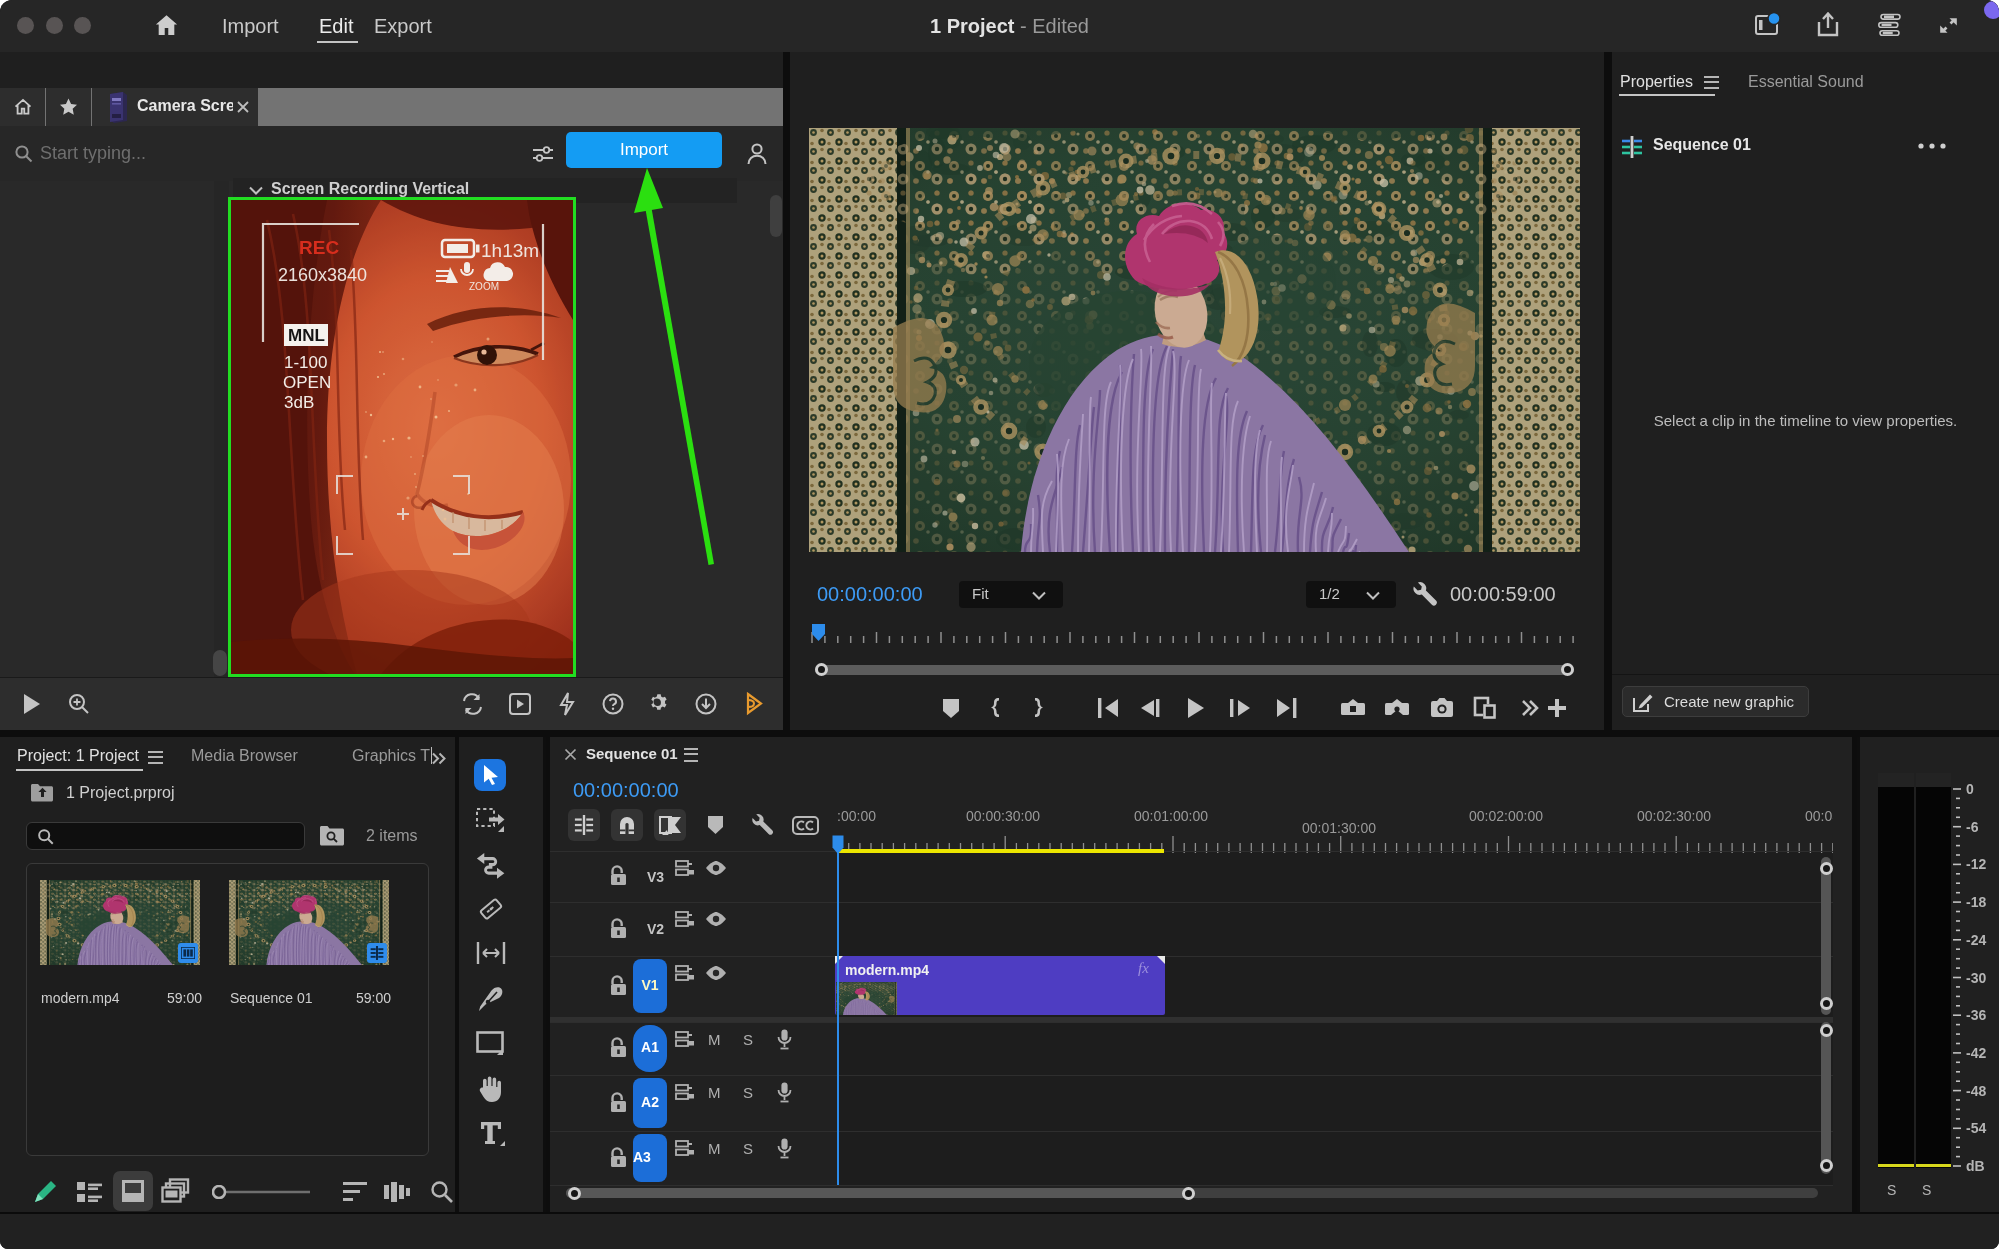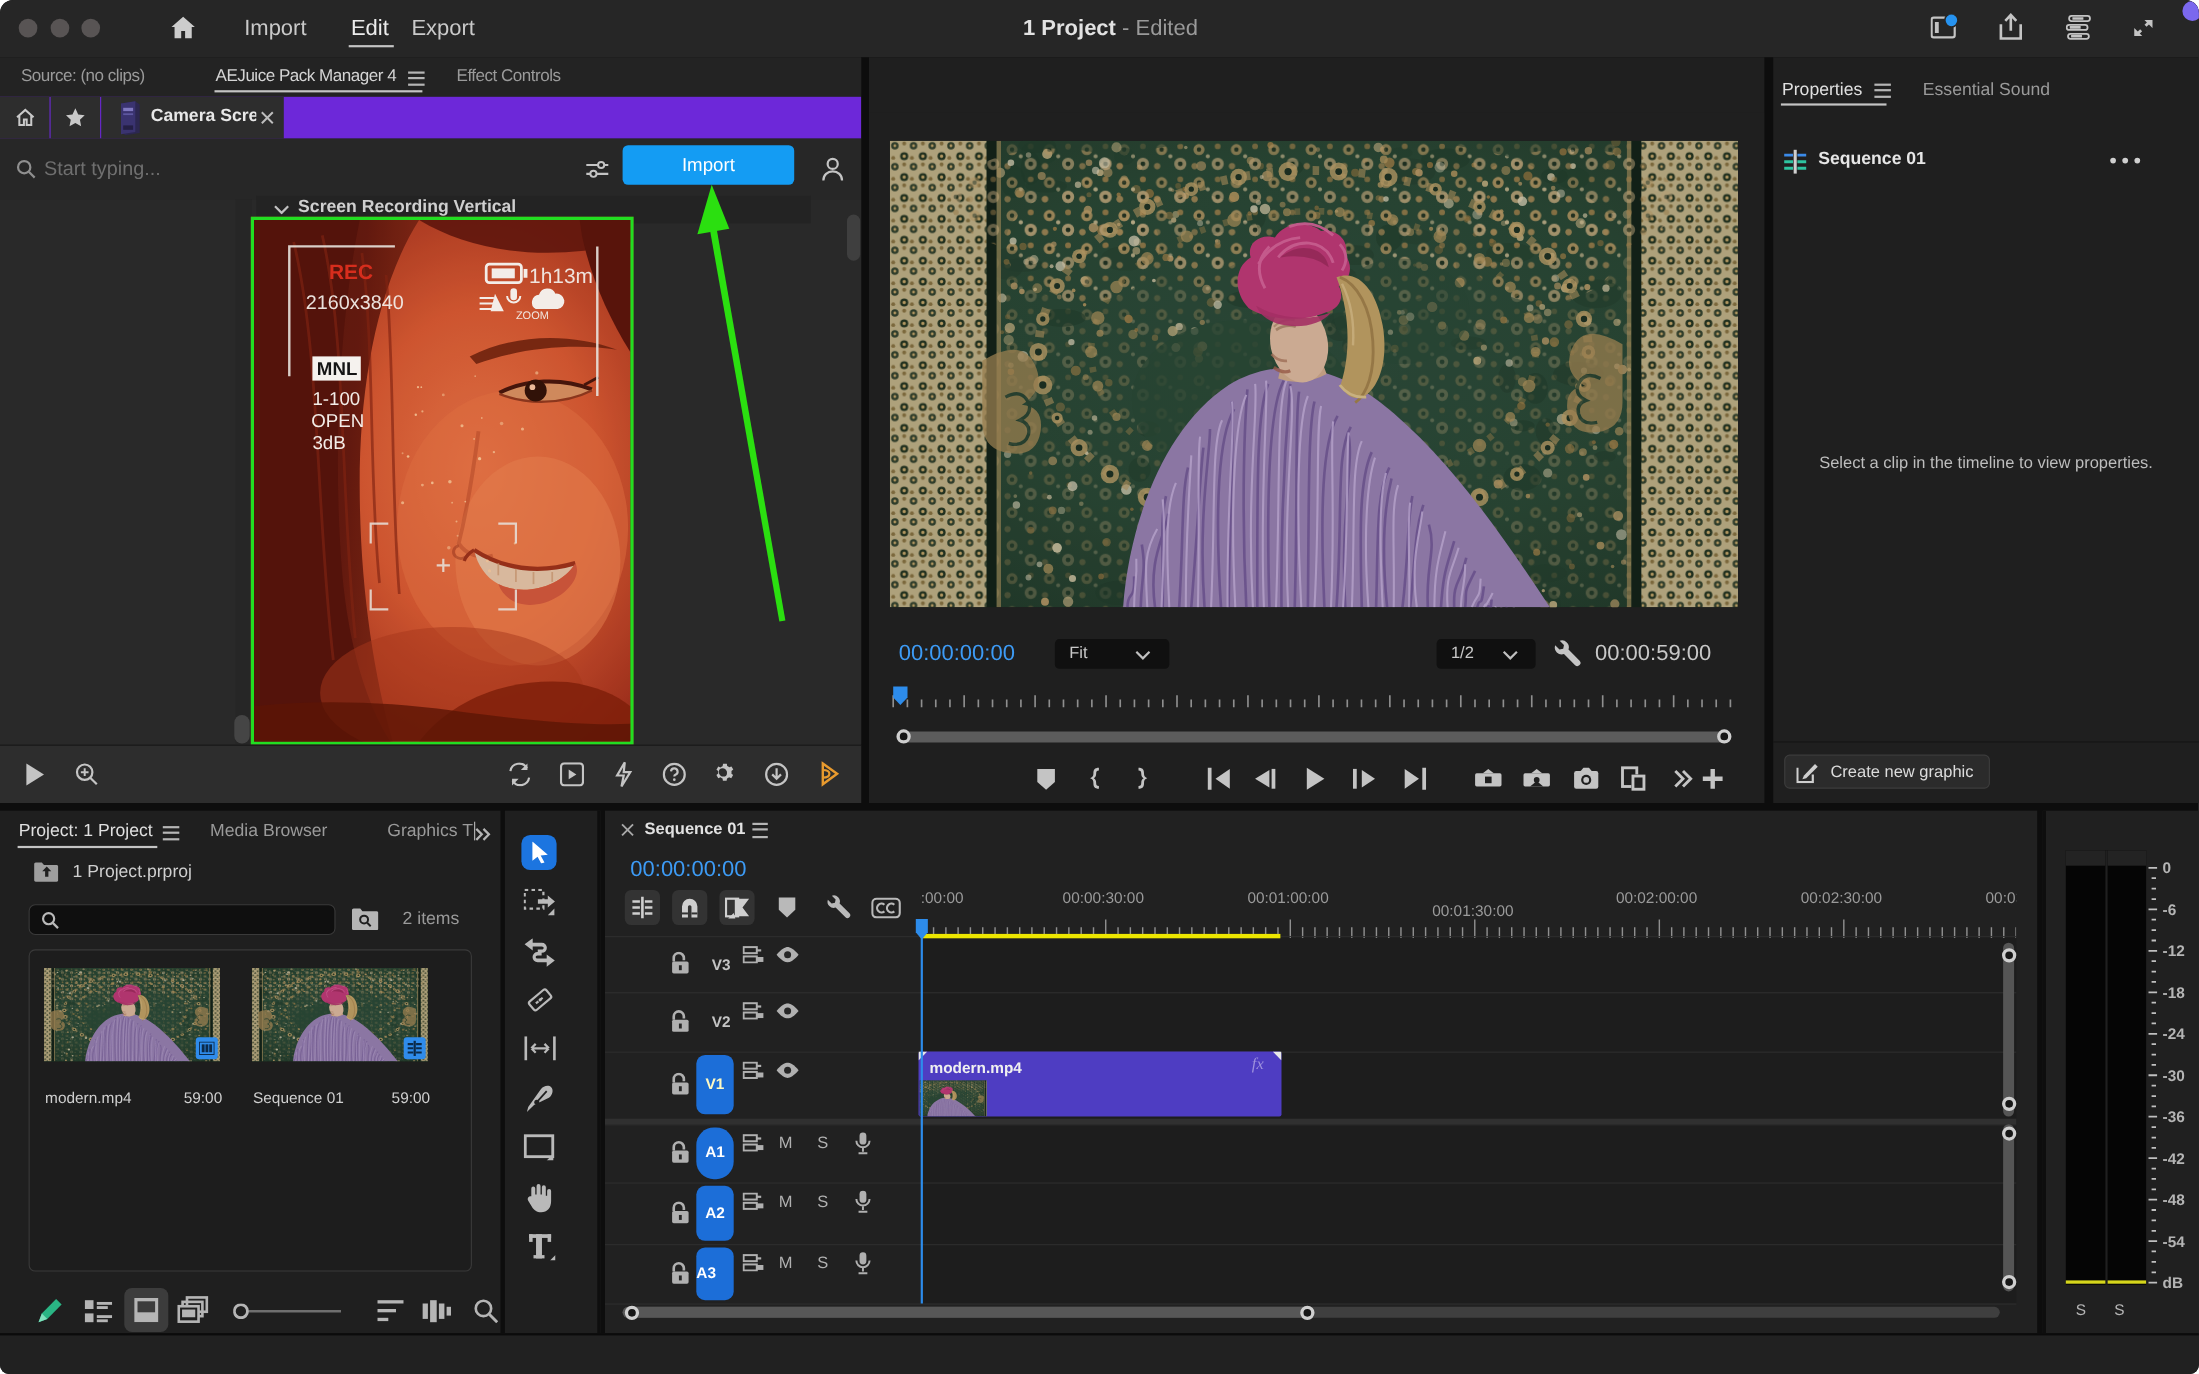--- a/index.html
+++ b/index.html
@@ -71,29 +71,22 @@
    <g stroke="#c4c4c4" stroke-width="2.6" fill="#c4c4c4">
    <line x1="15.5" y1="11.5" x2="19" y2="8"></line>
    <line x1="8" y1="19" x2="11.5" y2="15.5"></line>
    <path d="M14.5 6.2 h7.3 v7.3 z" stroke="none"></path>
    <path d="M5.2 13.5 v7.3 h7.3 z" stroke="none"></path>
         </g>
  </svg>
  <div class="abs" style="left:1984px;top:1px;width:18px;height:18px;border-radius:50%;background:#7b68ee;"></div>
 </div>
 <div class="panel" id="pLeft">
- <div class="phead">
-  <span class="t dim abs" style="left:19px;">Source: (no clips)</span>
-  <span class="t abs" style="left:196px;color:#d4d4d4;">AEJuice Pack Manager 4</span>
-  <div class="hamb" style="left:371px;top:13px;"></div>
-  <span class="t dim abs" style="left:415px;">Effect Controls</span>
-  <div class="ul" style="left:195px;top:30px;width:189px;"></div>
- </div>
-
- <div class="abs" style="left:0;top:36px;width:783px;height:38px;background:#6d28d9;">
+
+ <div class="abs" style="left:0;top:36px;width:783px;height:38px;background:#737373;">
    <div class="abs" style="left:0;top:0;width:45px;height:38px;background:#2d2d2d;">
      <svg class="abs" style="left:13px;top:9px;" width="20" height="20" viewBox="0 0 24 24">
             <path fill="none" stroke="#c9c9c9" stroke-width="2.2" d="M3 11.5 12 3.5l9 8M5.5 10v10h5v-6h3v6h5V10"></path>
           </svg>
    </div>
    <div class="abs" style="left:46px;top:0;width:45px;height:38px;background:#2d2d2d;">
      <svg class="abs" style="left:12px;top:9px;" width="21" height="20" viewBox="0 0 24 24">
             <path fill="#c9c9c9" d="M12 1.8l3.1 6.6 7.1.9-5.2 4.9 1.35 7-6.35-3.5-6.35 3.5 1.35-7L1.8 9.3l7.1-.9z"></path>
           </svg>
    </div>

